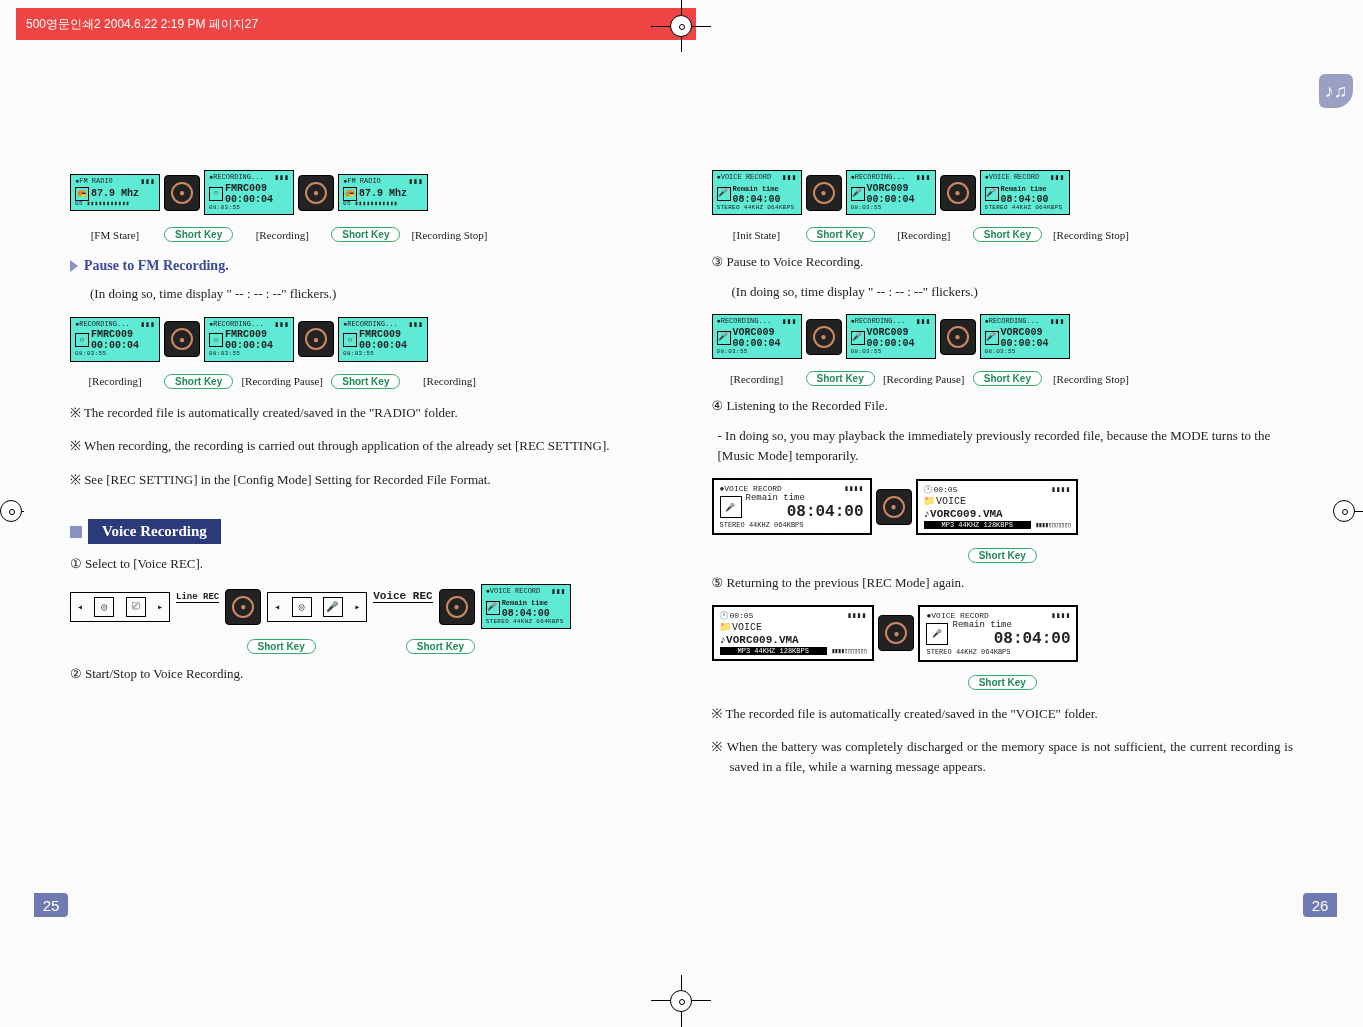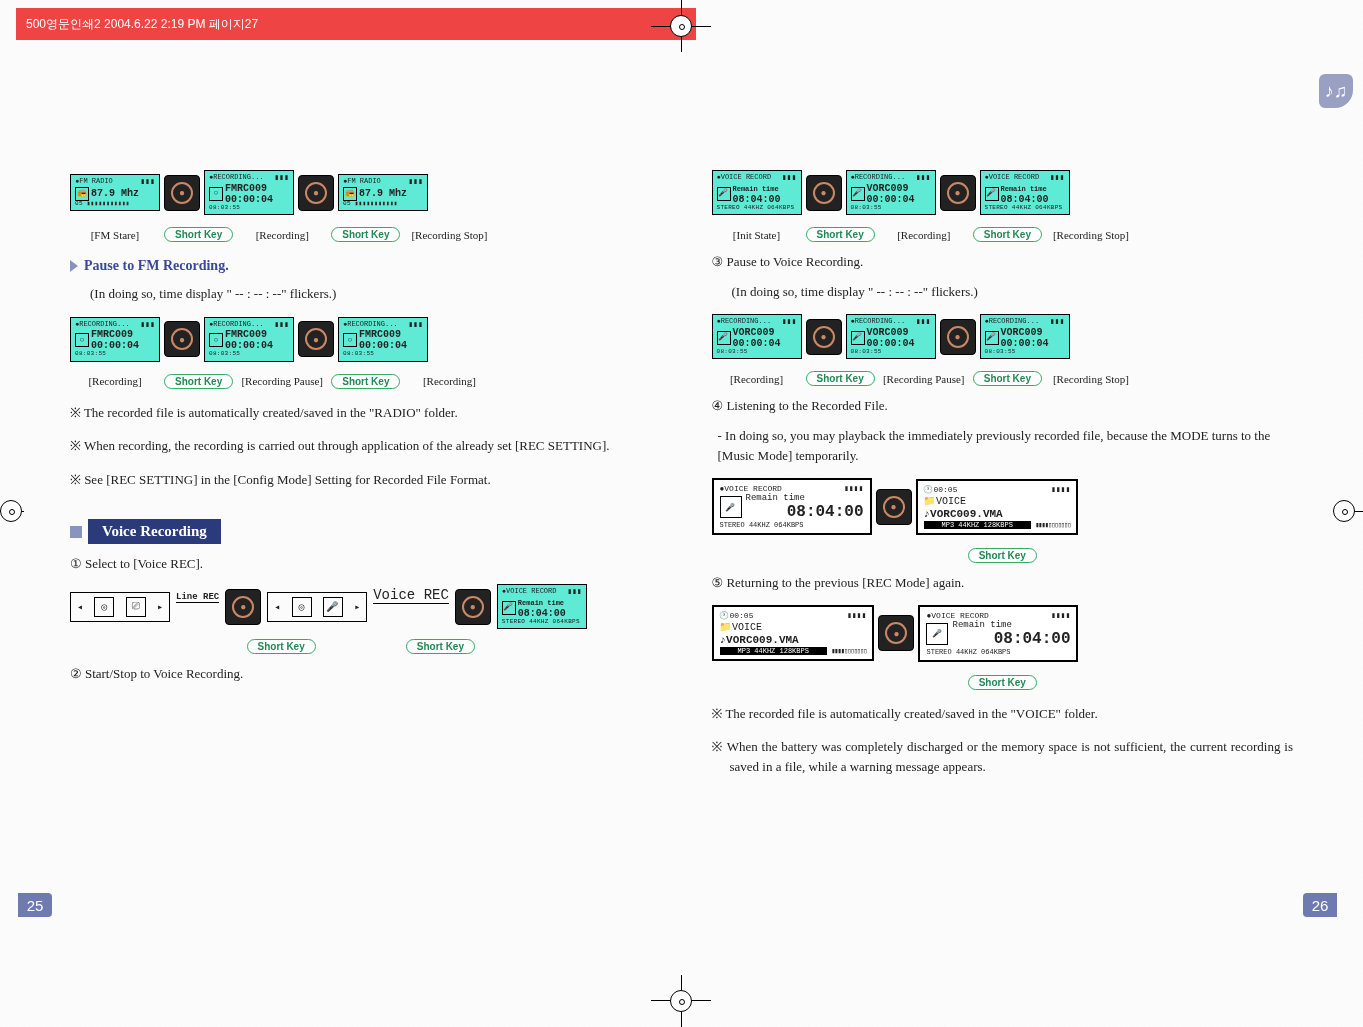--- a/index.html
+++ b/index.html
@@ -39,21 +39,21 @@
   .tri { display: inline-block; width: 0; height: 0; border-left: 8px solid #8893c0; border-top: 6px solid transparent; border-bottom: 6px solid transparent; margin-right: 6px; vertical-align: middle; }
   .sq { display: inline-block; width: 12px; height: 12px; background: #8893c0; margin-right: 6px; vertical-align: middle; }
   .heading { display: flex; align-items: center; margin-top: 6px; }
   .heading-bluebar { background: #2a3a7a; color: #fff; font-weight: bold; padding: 4px 14px; font-size: 15px; }
   .sub { font-size: 14px; color: #3a489a; font-weight: bold; }
   .para { line-height: 1.55; font-size: 13px; }
   .note { padding-left: 18px; text-indent: -18px; line-height: 1.5; margin-top: 4px; font-size: 13px; text-align: justify; }
   .note::before { content: '※ '; }
   .step { padding-left: 18px; text-indent: -18px; line-height: 1.5; font-size: 13px; }
   .pagenum { position: absolute; bottom: 110px; width: 34px; height: 24px; background: #6f7bb0; color: #fff; display: flex; align-items: center; justify-content: center; font-size: 15px; font-family: Arial, sans-serif; }
-  .pagenum.left { left: 18px; border-radius: 0 4px 4px 0; }
+  .pagenum.left { left: 34px; border-radius: 0 4px 4px 0; }
   .pagenum.right { right: 26px; border-radius: 4px 0 0 4px; }
   .batt { display: inline-block; font-size: 8px; }
   .lcd-big { border: 2px solid #000; padding: 4px 6px; font-family: 'Courier New', monospace; background: #fff; min-width: 160px; min-height: 56px; display: flex; flex-direction: column; justify-content: space-between; }
   .lcd-big .ttl { font-size: 8px; display: flex; justify-content: space-between; }
   .lcd-big .big { font-size: 16px; font-weight: bold; text-align: right; }
   .lcd-big .foot { font-size: 7px; }
   .lcd-big .row { display: flex; align-items: center; gap: 4px; }
   .playbadge { font-size: 7px; background: #000; color: #fff; padding: 0 18px; }
   .bars { letter-spacing: -1px; }
   .sel-row { display: flex; align-items: center; gap: 6px; }
@@ -214,21 +214,21 @@
       <div style="position:relative;top:-12px"><span class="lbl" style="font-family:'Courier New';font-size:9px;font-weight:bold;border-bottom:1.5px solid #000">Line REC</span></div>
       <div class="joy">
           <div class="joy-in">●</div>
         </div>
       <div class="sel">
           <span>◂</span>
           <span class="cell">◎</span>
           <span class="cell">🎤</span>
           <span>▸</span>
         </div>
-      <div style="position:relative;top:-12px"><span class="lbl" style="font-family:'Courier New';font-size:14px;font-weight:normal;border-bottom:1.5px solid #000">Voice REC</span></div>
+      <div style="position:relative;top:-12px"><span class="lbl" style="font-family:'Courier New';font-size:11px;font-weight:bold;border-bottom:1.5px solid #000">Voice REC</span></div>
       <div class="joy">
           <div class="joy-in">●</div>
         </div>
       <div class="lcd">
         <div class="lcd-top">
             <span>●VOICE RECORD</span>
             <span class="batt">▮▮▮</span>
           </div>
         <div class="lcd-mid left">
             <span class="lcd-icon">🎤</span>

